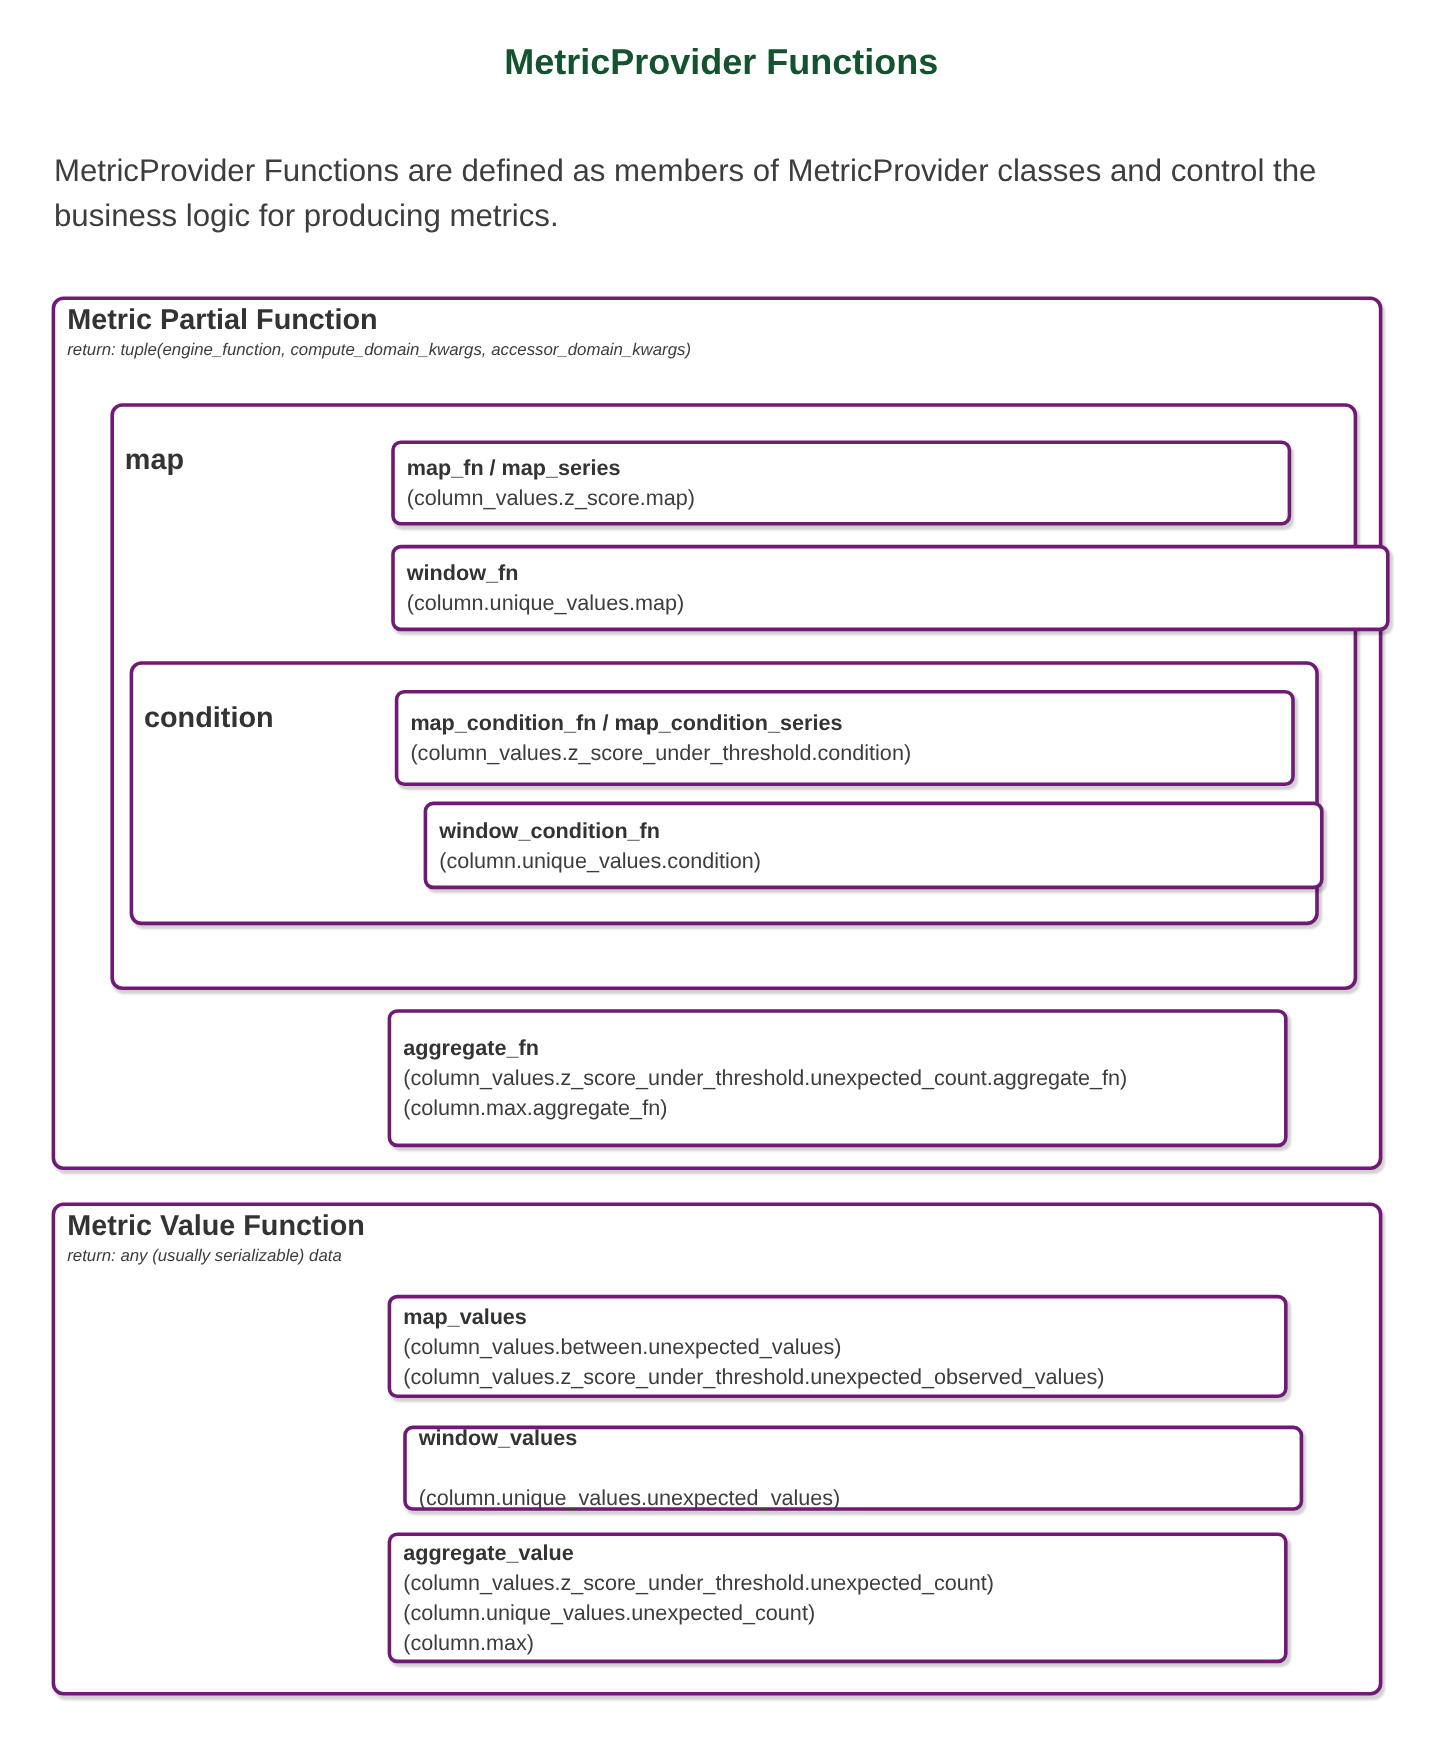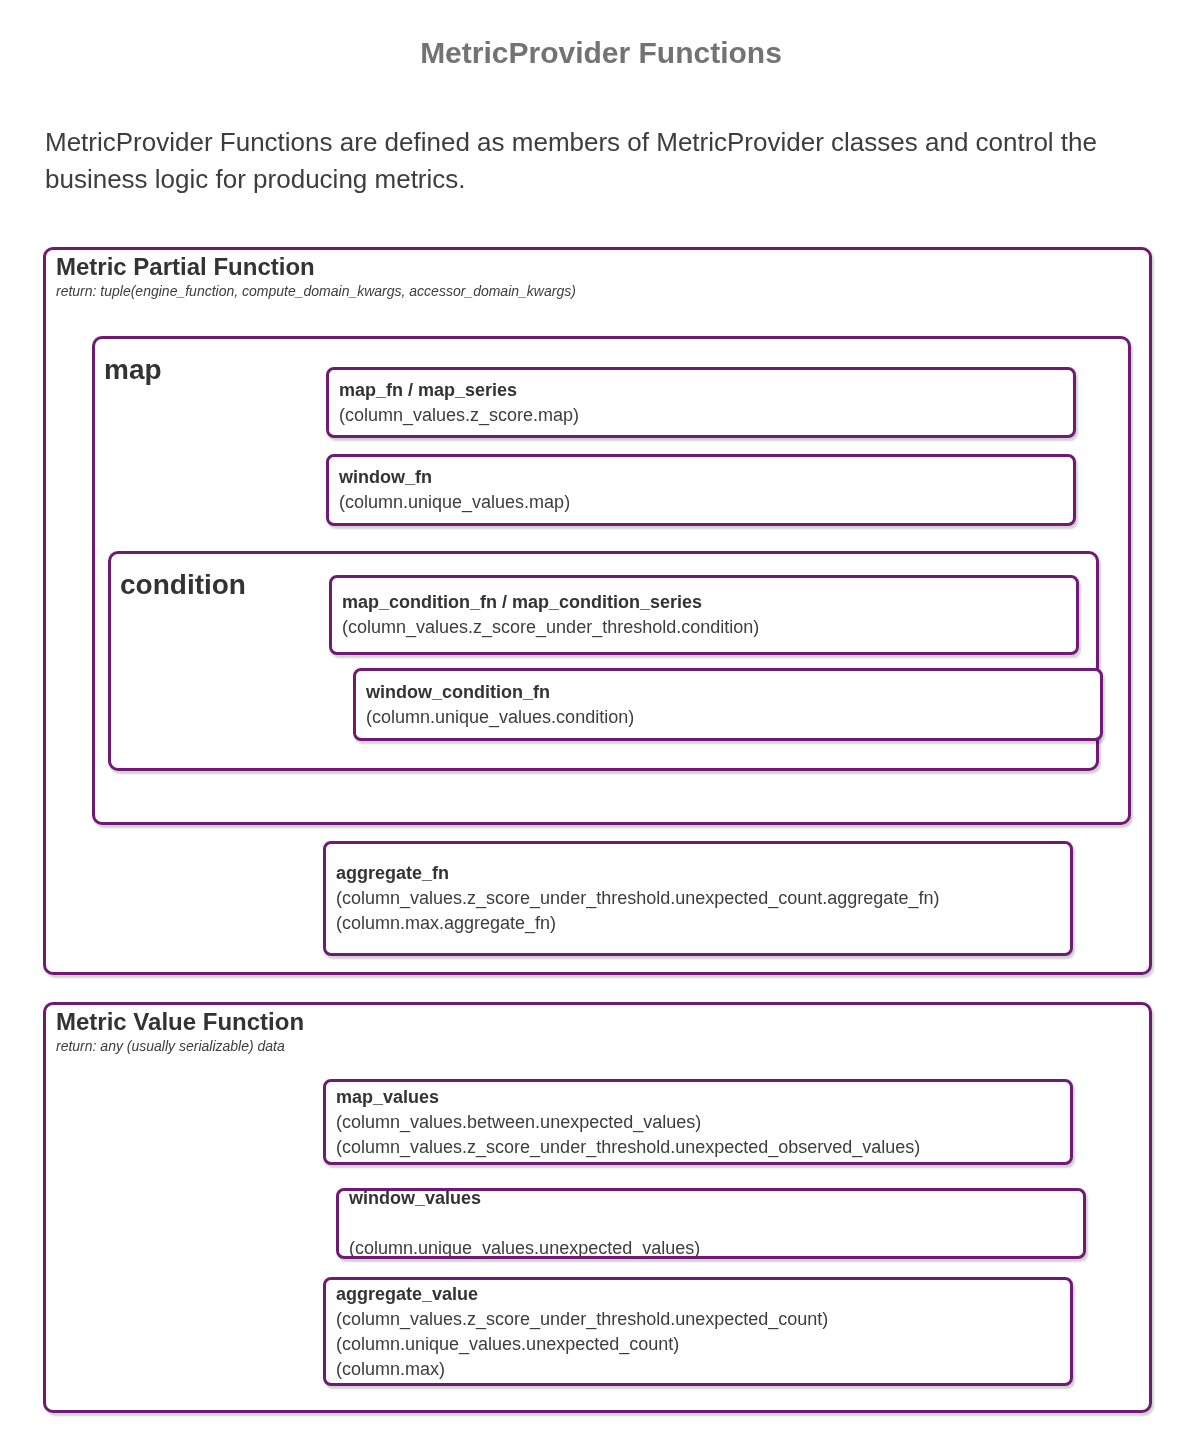--- a/index.html
+++ b/index.html
@@ -16,21 +16,21 @@
     overflow: hidden;
   }
   .title {
     position: absolute;
     top: 36px;
     left: 0;
     width: 100%;
     text-align: center;
     font-size: 30px;
     font-weight: bold;
-    color: #737373;
+    color: #14532d;
   }
   .intro {
     position: absolute;
     top: 124px;
     left: 45px;
     width: 1112px;
     font-size: 26px;
     line-height: 37px;
     color: #3d3d3d;
   }
@@ -65,43 +65,43 @@
     color: #3d3d3d;
     white-space: nowrap;
   }
 
   .map-group       { left: 46px; top: 86px;  width: 1039px; height: 489px; }
   .condition-group { left: 13px; top: 212px; width: 991px;  height: 220px; }
 
   .group-label {
     position: absolute;
     left: 9px;
-    top: 15px;
-    font-size: 28px;
+    top: 31px;
+    font-size: 24px;
     font-weight: bold;
     color: #333333;
     white-space: nowrap;
   }
 
   .fn-box {
     display: flex;
     flex-direction: column;
     justify-content: center;
     align-items: flex-start;
     text-align: center;
     font-size: 18px;
     line-height: 25px;
     color: #3d3d3d;
     padding: 0 10px;
   }
   .fn-title { font-weight: bold; color: #333333; }
   .fn-line  { font-weight: normal; }
 
   .box-map-fn           { left: 231px; top: 28px;  width: 750px; height: 71px; }
-  .box-window-fn        { left: 231px; top: 115px; width: 750px; height: 72px; }
+  .box-window-fn        { left: 231px; top: 115px; width: 832px; height: 72px; }
   .box-map-condition    { left: 218px; top: 21px;  width: 750px; height: 80px; }
   .box-window-condition { left: 218px; top: 114px; width: 750px; height: 73px; margin-left: 24px; }
   .box-aggregate-fn     { left: 277px; top: 591px; width: 750px; height: 115px; }
   .box-map-values       { left: 277px; top: 74px;  width: 750px; height: 86px; }
   .box-window-values    { left: 290px; top: 183px; width: 750px; height: 71px; gap: 25px; }
   .box-aggregate-value  { left: 277px; top: 272px; width: 750px; height: 109px; }
 </style>
 </head>
 <body>
 

